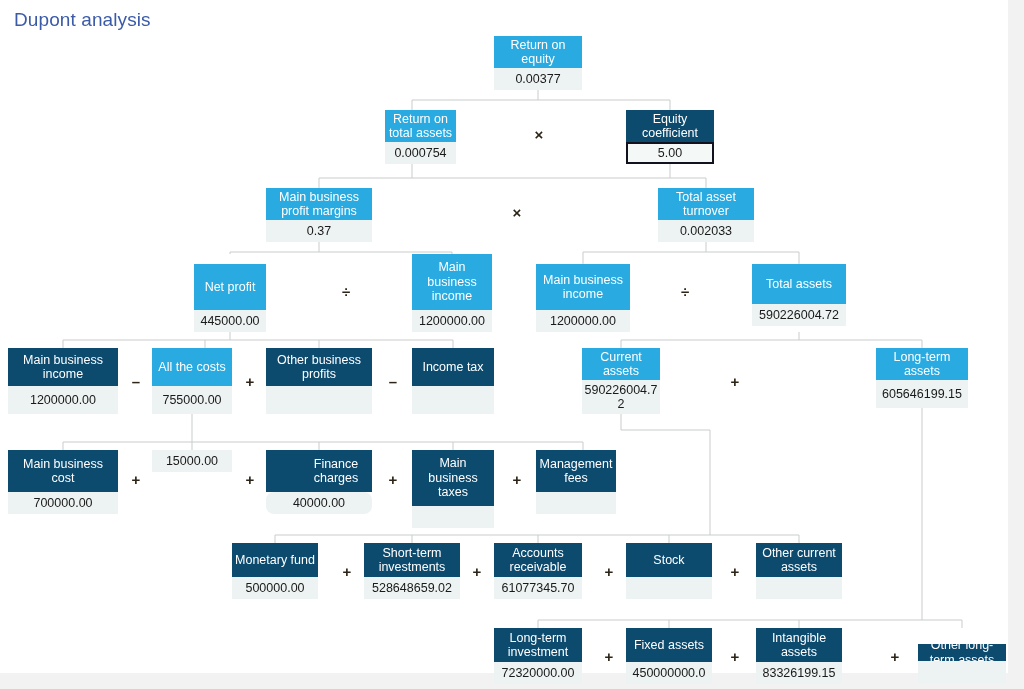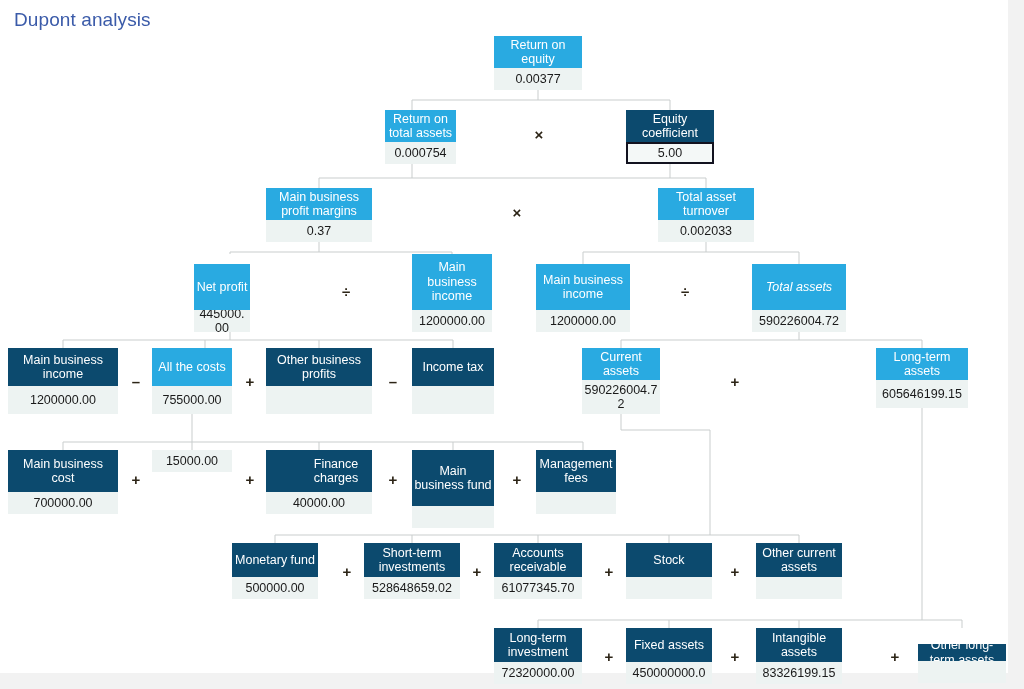--- a/index.html
+++ b/index.html
@@ -120,34 +120,34 @@
         <div class="val" style="height: 22px;">5.00</div>
       </div>
       <div class="node blue" style="left: 266px; top: 188px; width: 106px;">
         <div class="hdr" style="height: 32px;">Main business profit margins</div>
         <div class="val" style="height: 22px;">0.37</div>
       </div>
       <div class="node blue" style="left: 658px; top: 188px; width: 96px;">
         <div class="hdr" style="height: 32px;">Total asset turnover</div>
         <div class="val" style="height: 22px;">0.002033</div>
       </div>
-      <div class="node blue" style="left: 194px; top: 264px; width: 56px;">
+      <div class="node blue" style="left: 194px; top: 264px; width: 72px;">
         <div class="hdr" style="height: 46px;">Net profit</div>
         <div class="val" style="height: 22px;">445000.00</div>
       </div>
       <div class="node blue" style="left: 412px; top: 254px; width: 80px;">
         <div class="hdr" style="height: 56px;">Main business income</div>
         <div class="val" style="height: 22px;">1200000.00</div>
       </div>
       <div class="node blue" style="left: 536px; top: 264px; width: 94px;">
         <div class="hdr" style="height: 46px;">Main business income</div>
         <div class="val" style="height: 22px;">1200000.00</div>
       </div>
       <div class="node blue" style="left: 752px; top: 264px; width: 94px;">
-        <div class="hdr" style="height: 46px; font-style: italic;">Total assets</div>
+        <div class="hdr" style="height: 40px;">Total assets</div>
         <div class="val" style="height: 22px;">590226004.72</div>
       </div>
       <div class="node green" style="left: 8px; top: 348px; width: 110px;">
         <div class="hdr" style="height: 38px;">Main business income</div>
         <div class="val" style="height: 28px;">1200000.00</div>
       </div>
       <div class="node blue" style="left: 152px; top: 348px; width: 80px;">
         <div class="hdr" style="height: 38px;">All the costs</div>
         <div class="val" style="height: 28px;">755000.00</div>
       </div>
@@ -169,24 +169,24 @@
       </div>
       <div class="node green" style="left: 8px; top: 450px; width: 110px;">
         <div class="hdr" style="height: 42px;">Main business cost</div>
         <div class="val" style="height: 22px;">700000.00</div>
       </div>
       <div class="node green" style="left: 152px; top: 450px; width: 80px;">
         <div class="val" style="height: 22px;">15000.00</div>
       </div>
       <div class="node green" style="left: 266px; top: 450px; width: 106px;">
         <div class="hdr" style="height: 42px; padding-left: 36px;">Finance charges</div>
-        <div class="val" style="height: 22px;">40000.00</div>
+        <div class="val" style="height: 22px; border-radius: 8px;">40000.00</div>
       </div>
       <div class="node green" style="left: 412px; top: 450px; width: 82px;">
-        <div class="hdr" style="height: 56px;">Main business fund</div>
+        <div class="hdr" style="height: 56px;">Main business taxes</div>
         <div class="val" style="height: 22px;"></div>
       </div>
       <div class="node green" style="left: 536px; top: 450px; width: 80px;">
         <div class="hdr" style="height: 42px;">Management fees</div>
         <div class="val" style="height: 22px;"></div>
       </div>
       <div class="node green" style="left: 232px; top: 543px; width: 86px;">
         <div class="hdr" style="height: 34px; text-align: right;">Monetary fund</div>
         <div class="val" style="height: 22px;">500000.00</div>
       </div>

